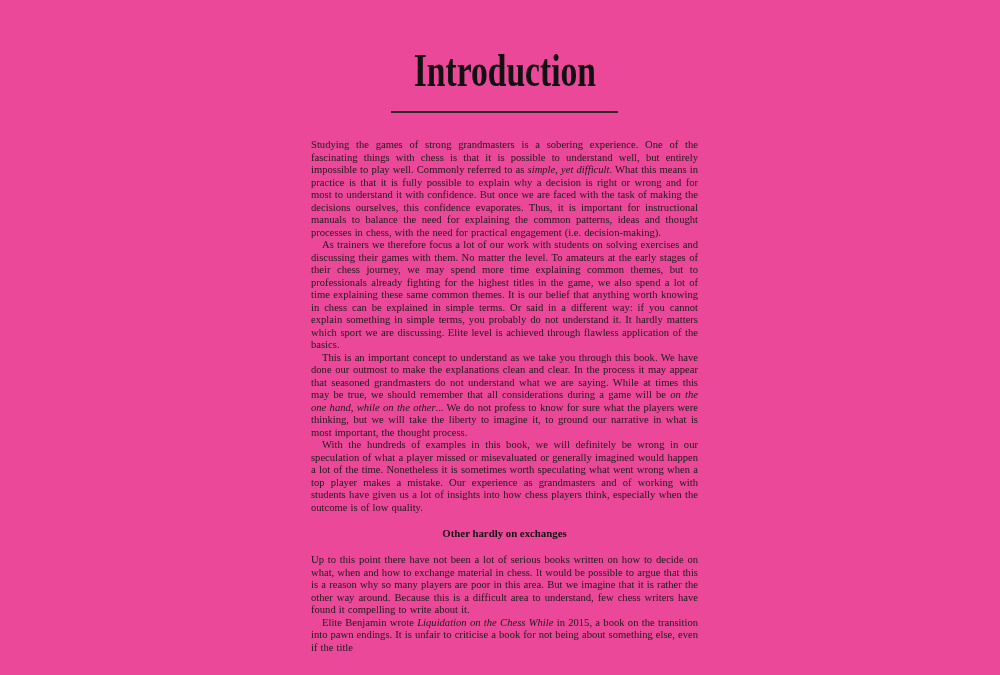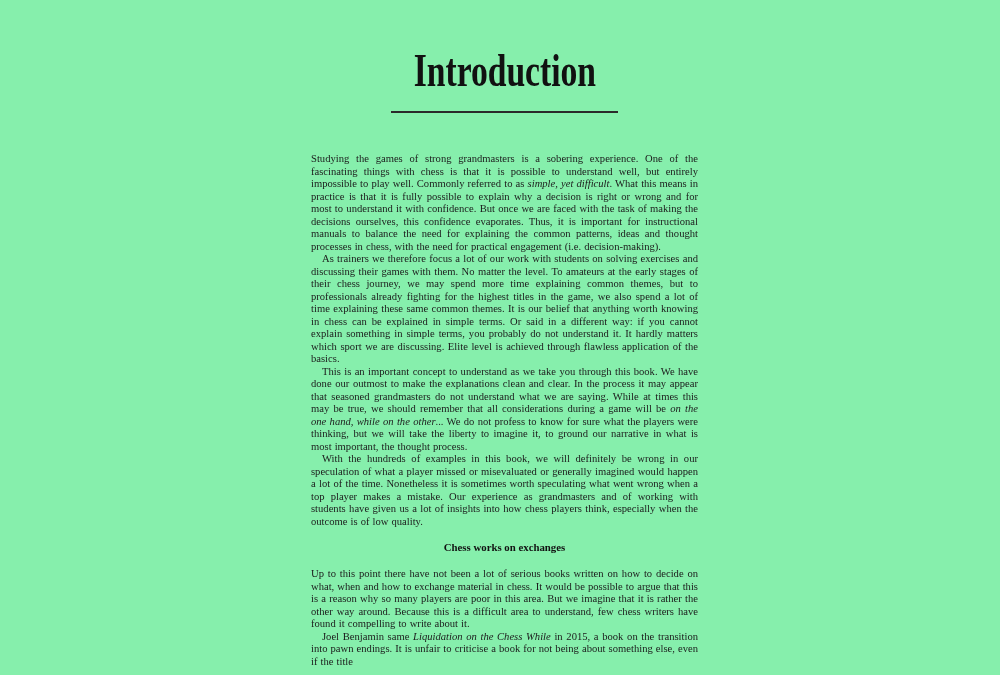--- a/index.html
+++ b/index.html
@@ -4,21 +4,21 @@
 <style>
   html, body {
     margin: 0;
     padding: 0;
     background: #ffffff;
   }
   .page {
     position: relative;
     width: 1000px;
     height: 675px;
-    background: #86efac;
+    background: #ec4899;
     overflow: hidden;
     font-family: "Liberation Serif", "DejaVu Serif", serif;
     color: #1b1b1b;
   }
   .header {
     position: absolute;
     left: 311px;
     top: 48px;
     width: 387px;
     text-align: center;
@@ -38,21 +38,21 @@
   .title-divider {
     width: 227px;
     height: 2px;
     background: #2a2a2a;
     border: none;
     margin: 17px auto 0 auto;
   }
   .column {
     position: absolute;
     left: 311px;
-    top: 153px;
+    top: 139px;
     width: 387px;
     font-size: 10.6px;
     line-height: 12.5px;
     text-align: justify;
   }
   .para {
     margin: 0;
     text-indent: 0;
     word-spacing: 0.4px;
   }
@@ -81,18 +81,18 @@
     <div class="title-divider"></div>
   </div>
   <div class="column">
       <section>
         <p class="para"><span>Studying the games of strong grandmasters is a sobering experience. One of the fascinating things with chess is that it is possible to understand well, but entirely impossible to play well. Commonly referred to as </span><em>simple, yet difficult</em><span>. What this means in practice is that it is fully possible to explain why a decision is right or wrong and for most to understand it with confidence. But once we are faced with the task of making the decisions ourselves, this confidence evaporates. Thus, it is important for instructional manuals to balance the need for explaining the common patterns, ideas and thought processes in chess, with the need for practical engagement (i.e. decision-making).</span></p>
         <p class="para indent"><span>As trainers we therefore focus a lot of our work with students on solving exercises and discussing their games with them. No matter the level. To amateurs at the early stages of their chess journey, we may spend more time explaining common themes, but to professionals already fighting for the highest titles in the game, we also spend a lot of time explaining these same common themes. It is our belief that anything worth knowing in chess can be explained in simple terms. Or said in a different way: if you cannot explain something in simple terms, you probably do not understand it. It hardly matters which sport we are discussing. Elite level is achieved through flawless application of the basics.</span></p>
         <p class="para indent"><span>This is an important concept to understand as we take you through this book. We have done our outmost to make the explanations clean and clear. In the process it may appear that seasoned grandmasters do not understand what we are saying. While at times this may be true, we should remember that all considerations during a game will be </span><em>on the one hand, while on the other</em><span>... We do not profess to know for sure what the players were thinking, but we will take the liberty to imagine it, to ground our narrative in what is most important, the thought process.</span></p>
         <p class="para indent"><span>With the hundreds of examples in this book, we will definitely be wrong in our speculation of what a player missed or misevaluated or generally imagined would happen a lot of the time. Nonetheless it is sometimes worth speculating what went wrong when a top player makes a mistake. Our experience as grandmasters and of working with students have given us a lot of insights into how chess players think, especially when the outcome is of low quality.</span></p>
       </section>
       <section>
-        <h2 class="section-heading">Chess works on exchanges</h2>
+        <h2 class="section-heading">Other hardly on exchanges</h2>
         <p class="para"><span>Up to this point there have not been a lot of serious books written on how to decide on what, when and how to exchange material in chess. It would be possible to argue that this is a reason why so many players are poor in this area. But we imagine that it is rather the other way around. Because this is a difficult area to understand, few chess writers have found it compelling to write about it.</span></p>
-        <p class="para indent"><span>Joel Benjamin same </span><em>Liquidation on the Chess While</em><span> in 2015, a book on the transition into pawn endings. It is unfair to criticise a book for not being about something else, even if the title</span></p>
+        <p class="para indent"><span>Elite Benjamin wrote </span><em>Liquidation on the Chess While</em><span> in 2015, a book on the transition into pawn endings. It is unfair to criticise a book for not being about something else, even if the title</span></p>
       </section>
     </div>
 </div>
 
 </body></html>

